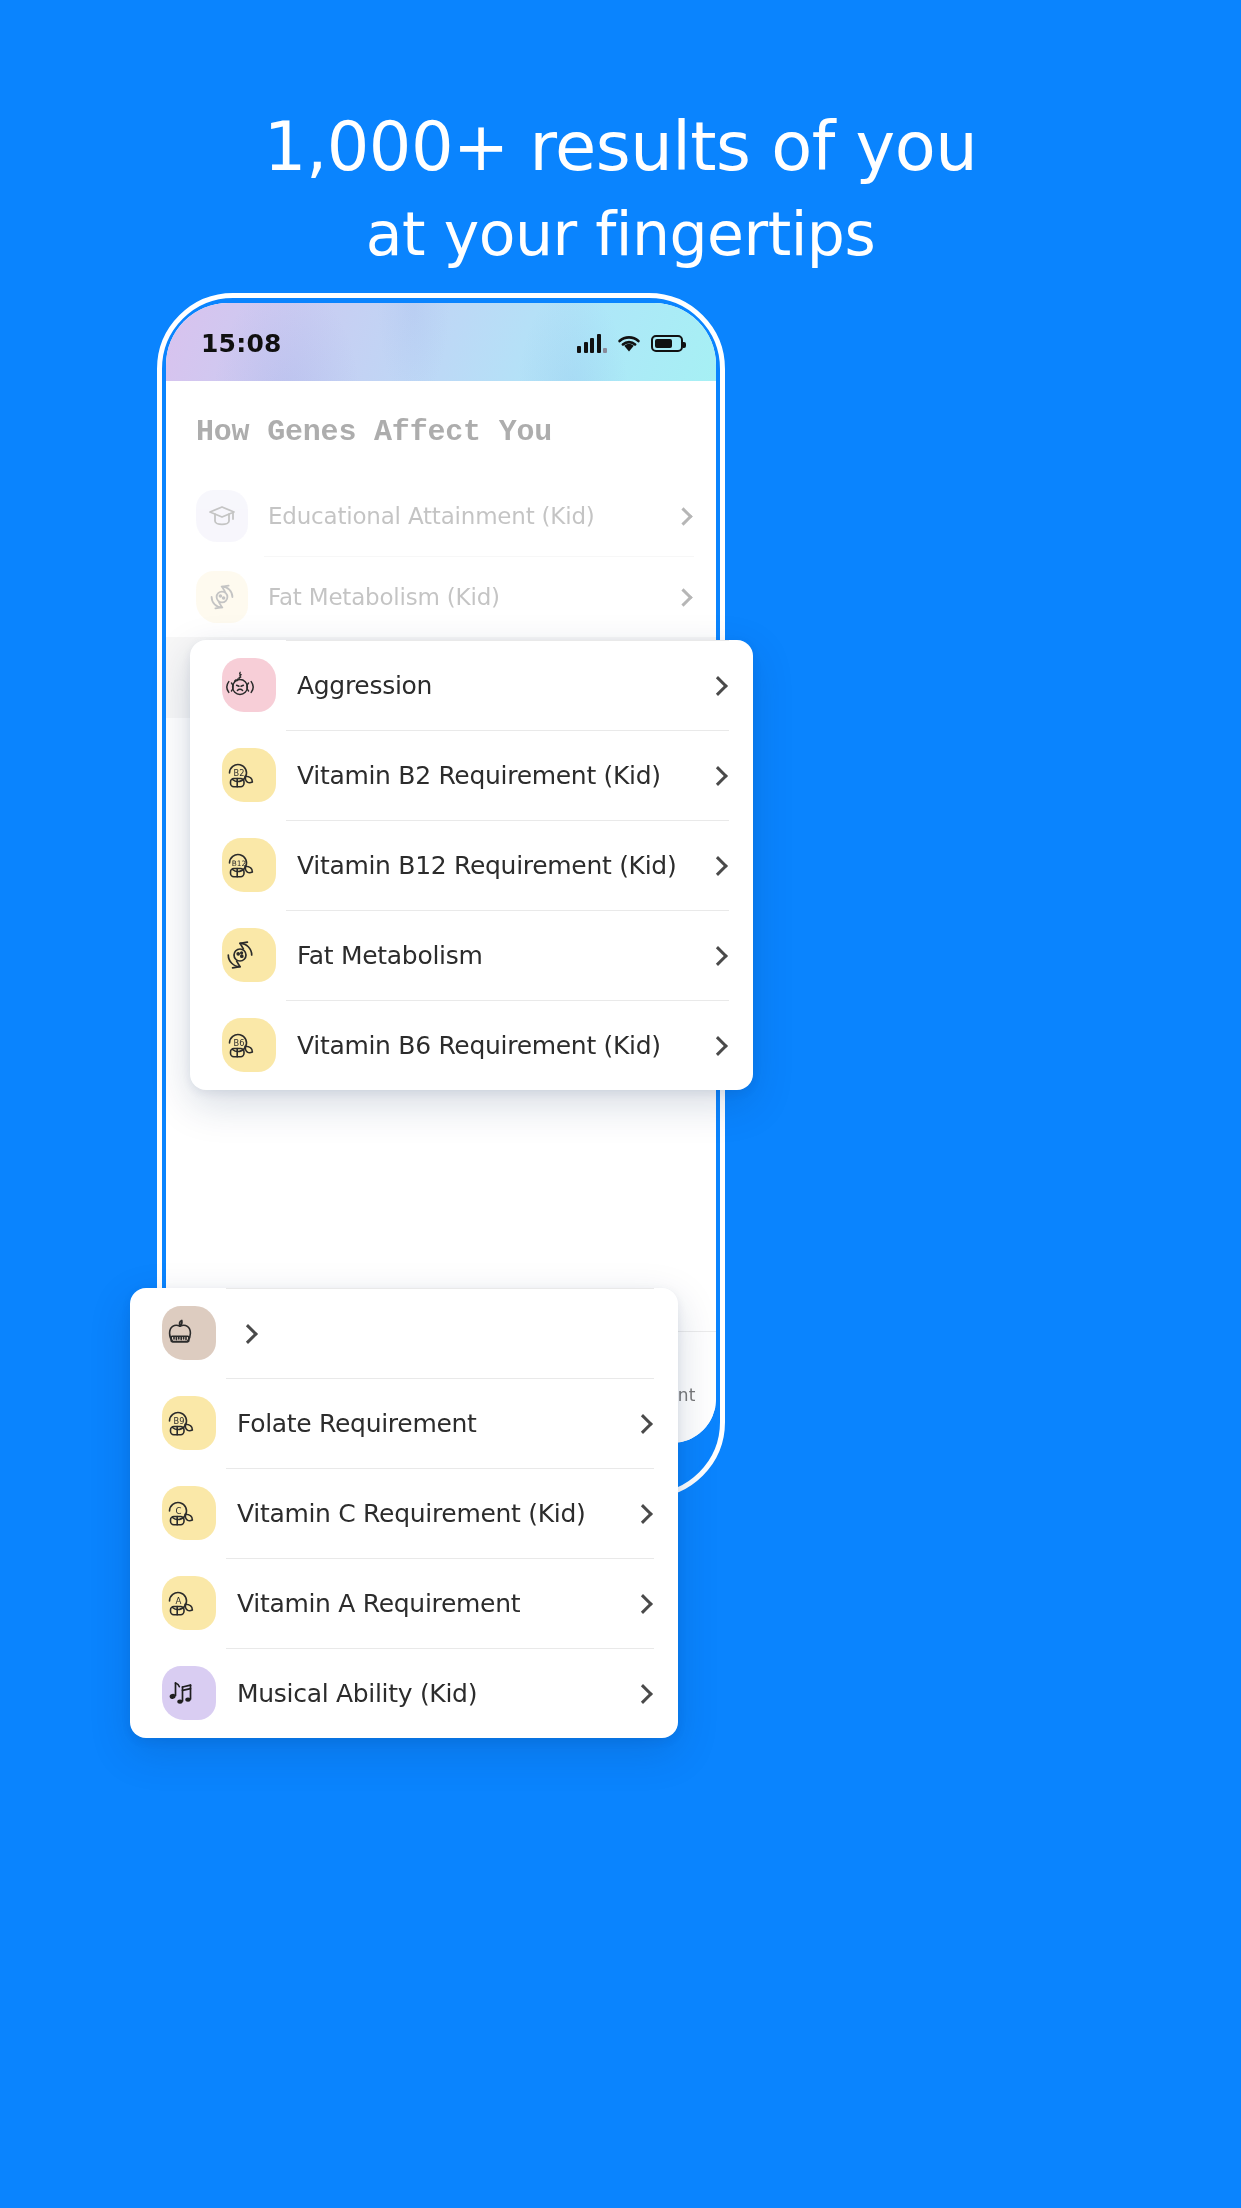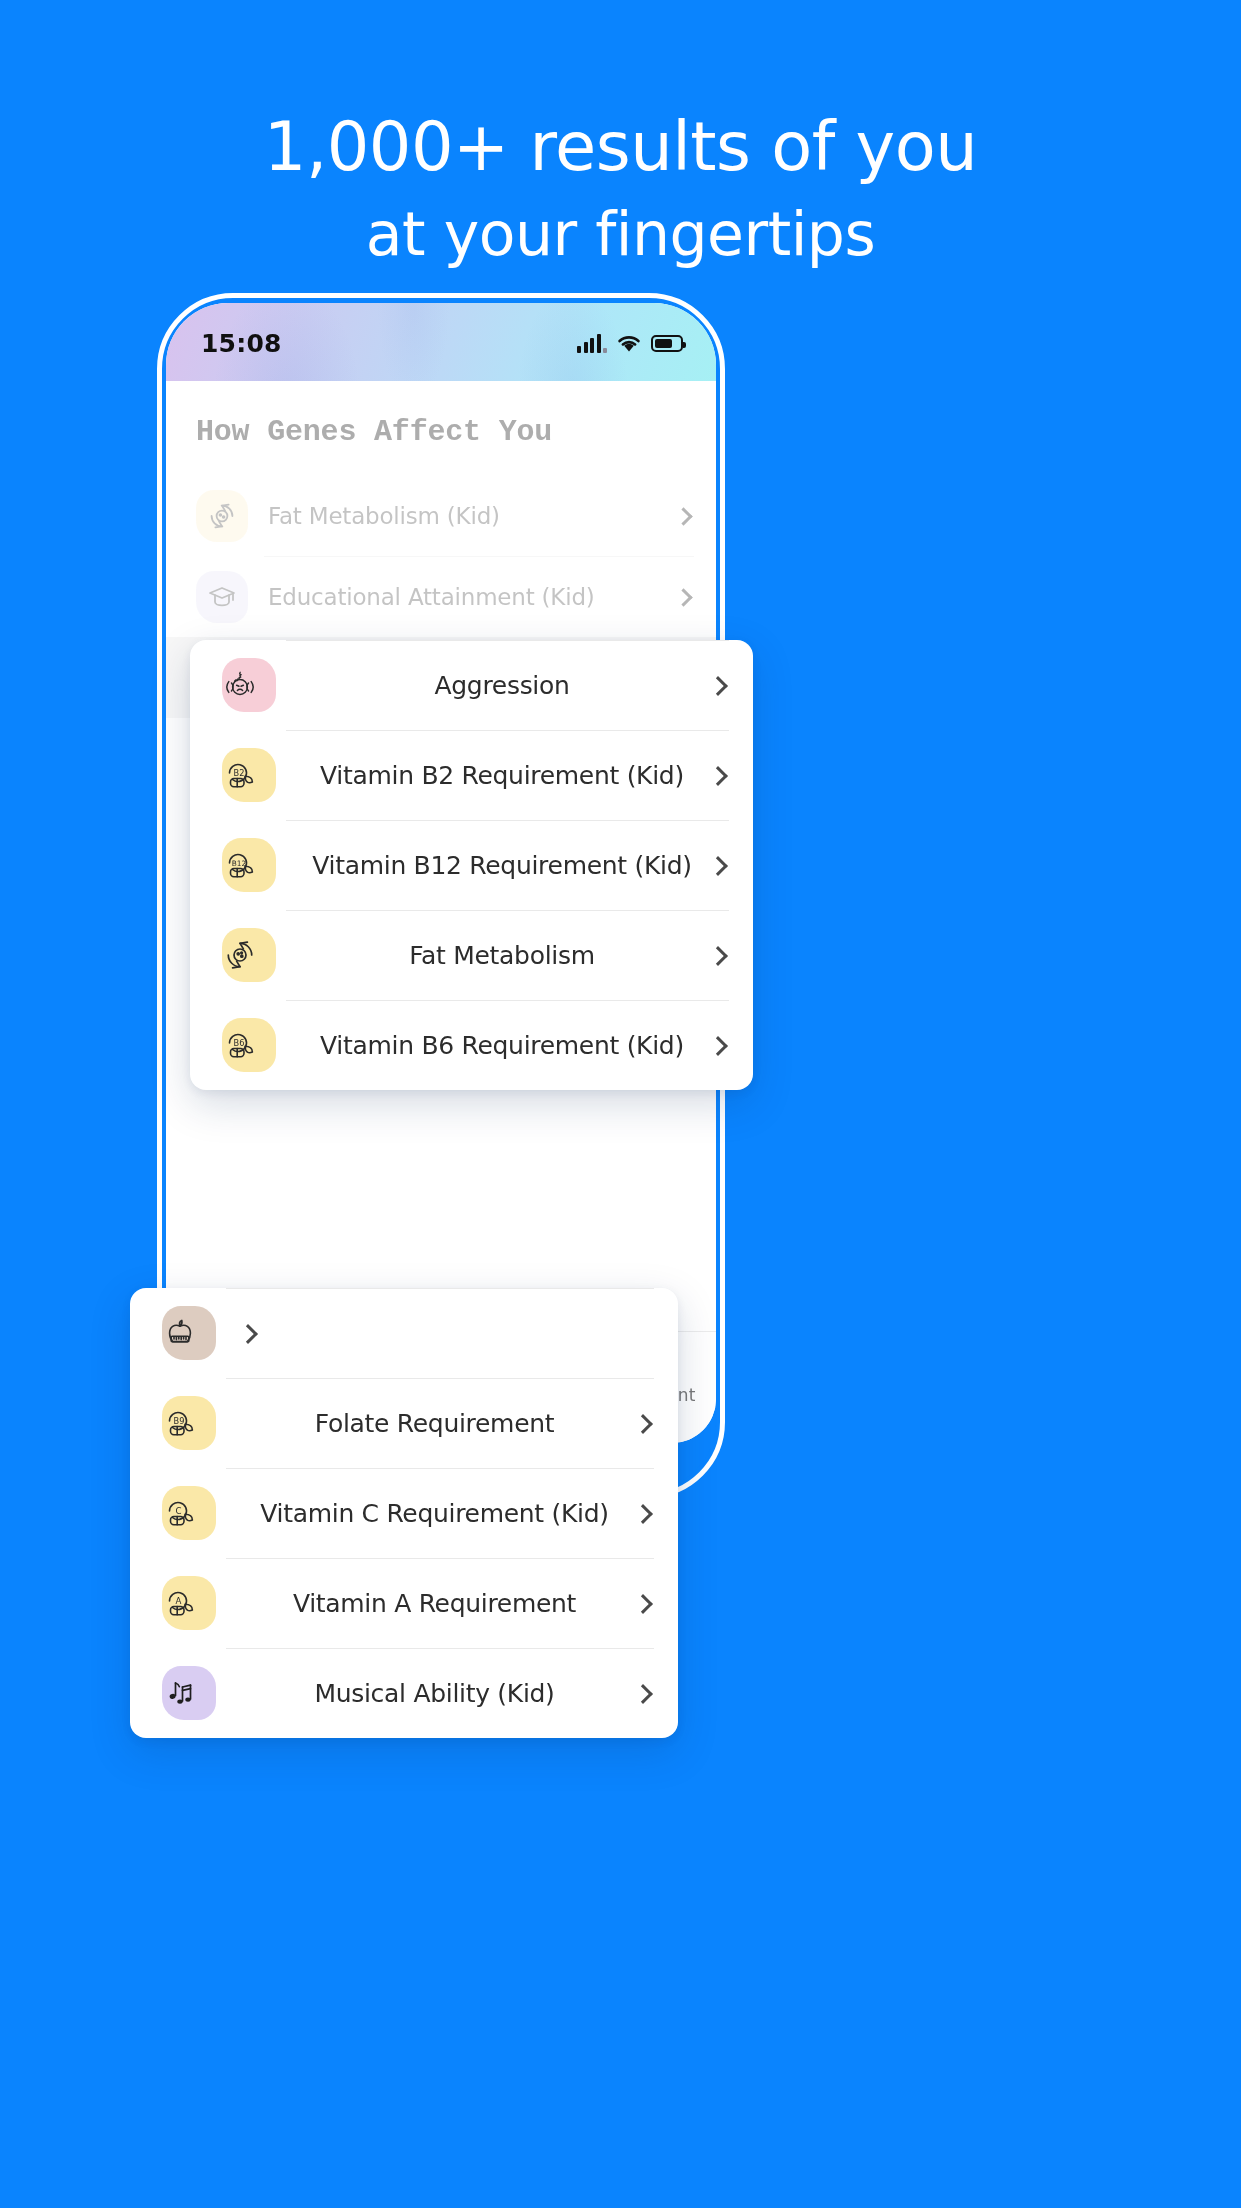--- a/index.html
+++ b/index.html
@@ -211,21 +211,20 @@
     display: flex; align-items: center; justify-content: flex-start;
     margin-right: 21px;
   }
   .frow .lbl {
     flex: 1 1 auto;
     font-family: "DejaVu Sans", sans-serif;
     font-size: 25px;
     color: #2c2c2c;
     letter-spacing: -0.3px;
     white-space: nowrap;
-    text-align: center;
   }
   .frow .chev { flex: 0 0 auto; width: 22px; height: 22px; position: relative; }
   .frow .chev::before {
     content: "";
     position: absolute; left: 4px; top: 5px;
     width: 11px; height: 11px;
     border-right: 3.2px solid #4a4a4a;
     border-top: 3.2px solid #4a4a4a;
     transform: rotate(45deg);
   }
@@ -268,44 +267,44 @@
           </span>
       </div>
     </div>
   </div>
 
   <div class="app-title">How Genes Affect You</div>
 
   <div class="base-list">
 
     <div class="row">
+      <span class="ic" style="background:#ecebf8">
+        <svg width="32" height="32" viewBox="0 0 32 32" fill="none" stroke="#6e6e6e" stroke-width="1.8" stroke-linecap="round" stroke-linejoin="round">
+          <path d="M4 12 L16 7 L28 12 L16 17 Z"></path>
+            <path d="M9 14.2 V21 c0 2 3.2 3.4 7 3.4 s7-1.4 7-3.4 V14.2"></path>
+            <path d="M27 12.6 V19"></path>
+        </svg>
+      </span>
+      <span class="lbl">Educational Attainment (Kid)</span>
+      <span class="chev"></span>
+    </div>
+
+    <div class="row">
       <span class="ic" style="background:#fdf3d8">
         <svg width="32" height="32" viewBox="0 0 32 32" fill="none" stroke="#6e6e6e" stroke-width="1.8" stroke-linecap="round">
           <circle cx="16" cy="16" r="5.4"></circle>
             <circle cx="14.4" cy="15" r="0.9" fill="#6e6e6e"></circle>
             <circle cx="17.6" cy="17" r="0.9" fill="#6e6e6e"></circle>
           <path d="M16 5.6 A10.4 10.4 0 0 1 26.4 16"></path>
             <path d="M16 26.4 A10.4 10.4 0 0 1 5.6 16"></path>
           <path d="M22.6 4.6 L16 5.6 L19 10.6"></path>
             <path d="M9.4 27.4 L16 26.4 L13 21.4"></path>
         </svg>
       </span>
       <span class="lbl">Fat Metabolism (Kid)</span>
-      <span class="chev"></span>
-    </div>
-
-    <div class="row">
-      <span class="ic" style="background:#ecebf8">
-        <svg width="32" height="32" viewBox="0 0 32 32" fill="none" stroke="#6e6e6e" stroke-width="1.8" stroke-linecap="round" stroke-linejoin="round">
-          <path d="M4 12 L16 7 L28 12 L16 17 Z"></path>
-            <path d="M9 14.2 V21 c0 2 3.2 3.4 7 3.4 s7-1.4 7-3.4 V14.2"></path>
-            <path d="M27 12.6 V19"></path>
-        </svg>
-      </span>
-      <span class="lbl">Educational Attainment (Kid)</span>
       <span class="chev"></span>
     </div>
 
     <div class="row highlight">
       <span class="ic" style="background:#fbe4e8">
         <svg width="32" height="32" viewBox="0 0 32 32" fill="none" stroke="#6e6e6e" stroke-width="1.7" stroke-linecap="round">
           <circle cx="12.5" cy="12.8" r="6.6"></circle>
           <circle cx="10.5" cy="11.4" r="0.8" fill="#6e6e6e"></circle>
             <circle cx="14.5" cy="11.4" r="0.8" fill="#6e6e6e"></circle>
           <path d="M10.3 15.2 a3 3 0 0 0 4.4 0"></path>

